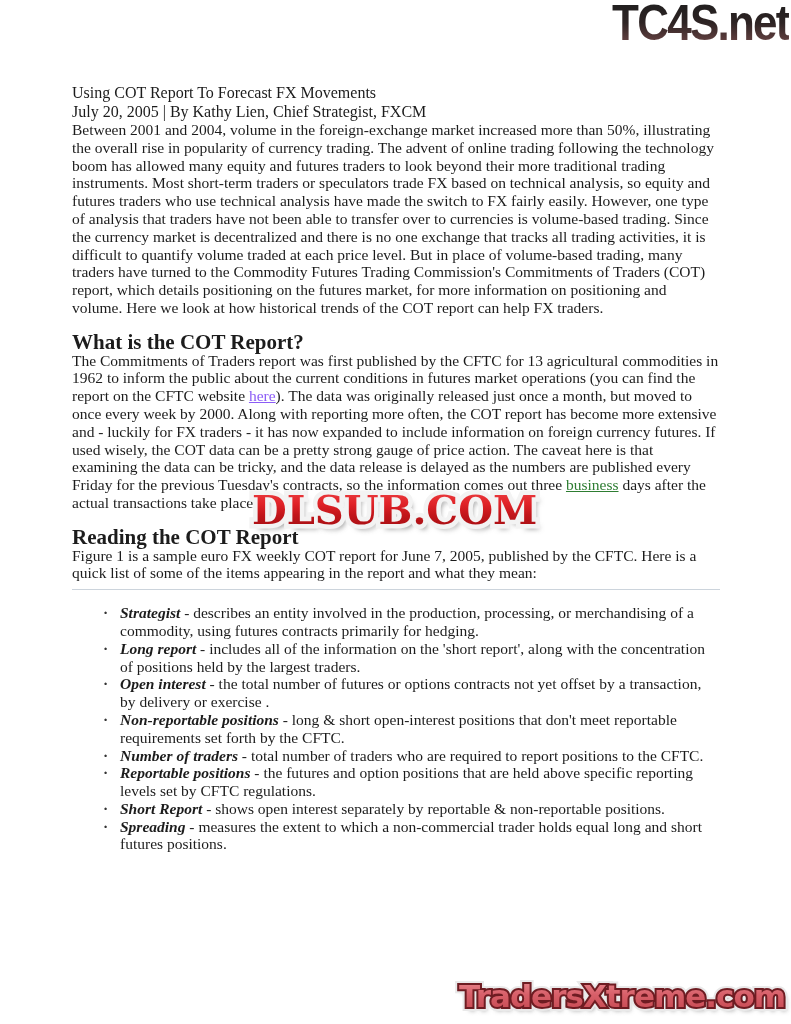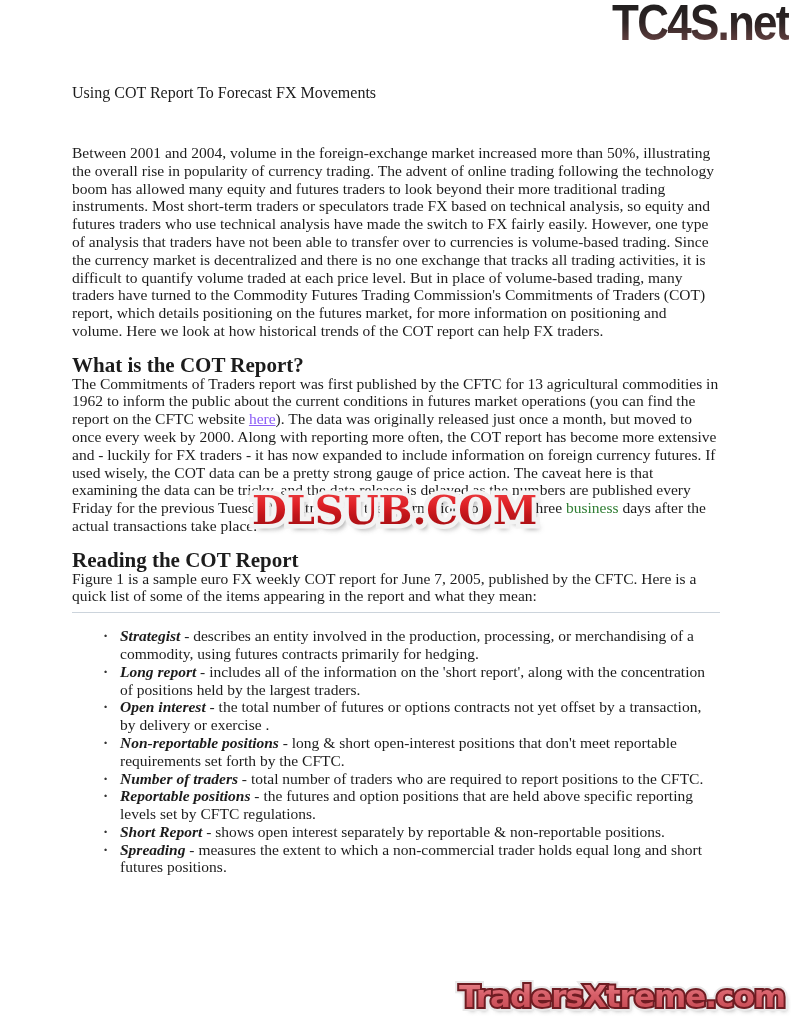--- a/index.html
+++ b/index.html
@@ -11,21 +11,21 @@
     overflow:hidden;
     font-family:"Liberation Serif", serif;
     color:#1c1c1c;
     border-radius:16px;
   }
   .content {
     position:absolute; left:72px; top:15px; width:648px;
   }
   .title-block { margin-top:68px; font-size:16px; line-height:19px; }
   .body-text { font-size:15.5px; line-height:17.8px; }
-  .intro { margin-top:42px; }
+  .intro { }
   h2.sec {
     font-size:21px; line-height:17.8px; font-weight:bold;
     margin-top:17px;
   }
   .divider {
     height:1px; background:#ccd4dc; border:0;
     margin-top:7px; width:648px;
   }
   ul.glossary {
     list-style:none;
@@ -34,21 +34,21 @@
     font-size:15.5px; line-height:17.8px;
   }
   ul.glossary li { position:relative; padding-left:15px; }
   ul.glossary li::before {
     content:"\00B7";
     position:absolute; left:-2px; top:0;
     font-weight:bold; color:#333;
   }
   .term { font-weight:bold; font-style:italic; }
   a.link-blue { color:#8b5cf6; text-decoration:underline; cursor:pointer; }
-  a.link-green { color:#2e7d32; cursor:pointer; }
+  a.link-green { color:#2e7d32; text-decoration:underline; cursor:pointer; }
 
   
   .tc4s {
     position:absolute; top:-6px; right:2px;
     font-family:"Liberation Sans", sans-serif;
     font-weight:bold; font-size:50px; letter-spacing:-2px;
     transform:scaleX(.88); transform-origin:right top;
     background:linear-gradient(180deg,#1e1e1e 8%, #2e2424 50%, #5c3d3d 78%, #937070 100%);
     -webkit-background-clip:text; background-clip:text;
     color:transparent;
@@ -103,20 +103,21 @@
 <body>
 
 <div class="page">
 
   <div class="tc4s">TC4S.net</div>
 
   <div class="content">
 
     <div class="title-block">
       <div>Using COT Report To Forecast FX Movements</div>
+      <div>July 20, 2005 | By Kathy Lien, Chief Strategist, FXCM</div>
     </div>
 
     <p class="body-text intro">Between 2001 and 2004, volume in the foreign-exchange market increased more than 50%, illustrating the overall rise in popularity of currency trading. The advent of online trading following the technology boom has allowed many equity and futures traders to look beyond their more traditional trading instruments. Most short-term traders or speculators trade FX based on technical analysis, so equity and futures traders who use technical analysis have made the switch to FX fairly easily. However, one type of analysis that traders have not been able to transfer over to currencies is volume-based trading. Since the currency market is decentralized and there is no one exchange that tracks all trading activities, it is difficult to quantify volume traded at each price level. But in place of volume-based trading, many traders have turned to the Commodity Futures Trading Commission's Commitments of Traders (COT) report, which details positioning on the futures market, for more information on positioning and volume. Here we look at how historical trends of the COT report can help FX traders.</p>
 
     <h2 class="sec">What is the COT Report?</h2>
 
     <p class="body-text"><span>The Commitments of Traders report was first published by the CFTC for 13 agricultural commodities in 1962 to inform the public about the current conditions in futures market operations (you can find the report on the CFTC website </span><a class="link-blue">here</a><span>). The data was originally released just once a month, but moved to once every week by 2000. Along with reporting more often, the COT report has become more extensive and - luckily for FX traders - it has now expanded to include information on foreign currency futures. If used wisely, the COT data can be a pretty strong gauge of price action. The caveat here is that examining the data can be tricky, and the data release is delayed as the numbers are published every Friday for the previous Tuesday's contracts, so the information comes out three </span><a class="link-green">business</a><span> days after the actual transactions take place.</span></p>
 
     <h2 class="sec">Reading the COT Report</h2>
 

